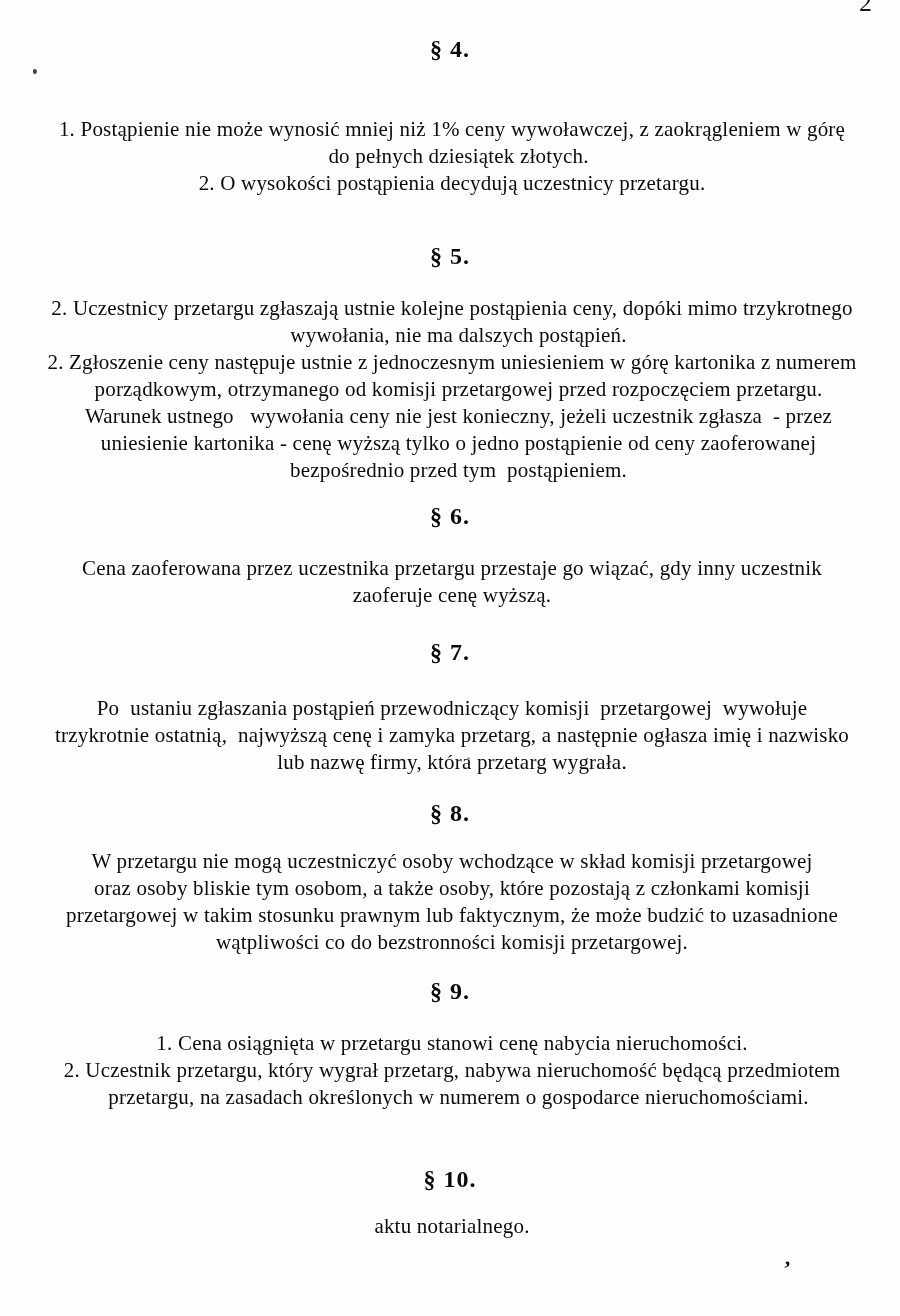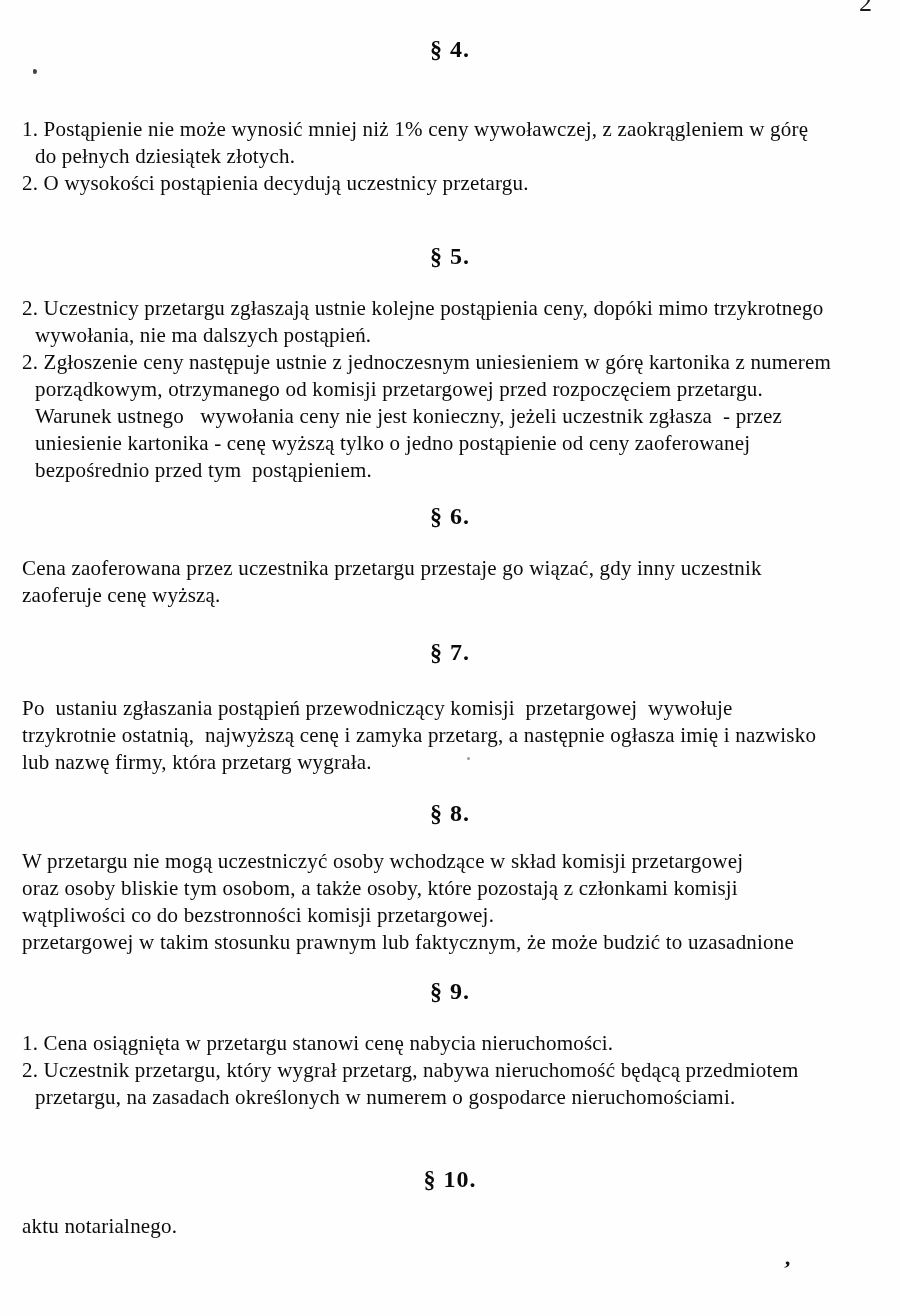--- a/index.html
+++ b/index.html
@@ -32,20 +32,21 @@
     line-height: 30px;
     margin: 0;
     color: #0a0a0a;
   }
   .body-block {
     position: absolute;
     left: 22px; width: 860px;
     font-size: 21px;
     line-height: 27px;
     letter-spacing: 0.2px;
+    text-align: center;
   }
   .line { white-space: pre; }
   .line.cont { padding-left: 13px; }
   .speck1 {
     position: absolute; left: 33px; top: 69px;
     width: 4px; height: 5px;
     background: #444; border-radius: 40% 60% 55% 45%;
   }
   .speck2 {
     position: absolute; left: 467px; top: 757px;
@@ -96,22 +97,22 @@
     <div class="line">Po  ustaniu zgłaszania postąpień przewodniczący komisji  przetargowej  wywołuje</div>
     <div class="line">trzykrotnie ostatnią,  najwyższą cenę i zamyka przetarg, a następnie ogłasza imię i nazwisko</div>
     <div class="line">lub nazwę firmy, która przetarg wygrała.</div>
   </div>
   <div class="speck2"></div>
 
   <h2 class="heading" style="top:798px">§ 8.</h2>
   <div class="body-block" style="top:848px">
     <div class="line">W przetargu nie mogą uczestniczyć osoby wchodzące w skład komisji przetargowej</div>
     <div class="line">oraz osoby bliskie tym osobom, a także osoby, które pozostają z członkami komisji</div>
+    <div class="line">przetargowej w takim stosunku prawnym lub faktycznym, że może budzić to uzasadnione</div>
     <div class="line">wątpliwości co do bezstronności komisji przetargowej.</div>
-    <div class="line">przetargowej w takim stosunku prawnym lub faktycznym, że może budzić to uzasadnione</div>
   </div>
 
   <h2 class="heading" style="top:976px">§ 9.</h2>
   <div class="body-block" style="top:1030px">
     <div class="line">1. Cena osiągnięta w przetargu stanowi cenę nabycia nieruchomości.</div>
     <div class="line">2. Uczestnik przetargu, który wygrał przetarg, nabywa nieruchomość będącą przedmiotem</div>
     <div class="line cont">przetargu, na zasadach określonych w numerem o gospodarce nieruchomościami.</div>
   </div>
 
   <h2 class="heading" style="top:1164px">§ 10.</h2>

